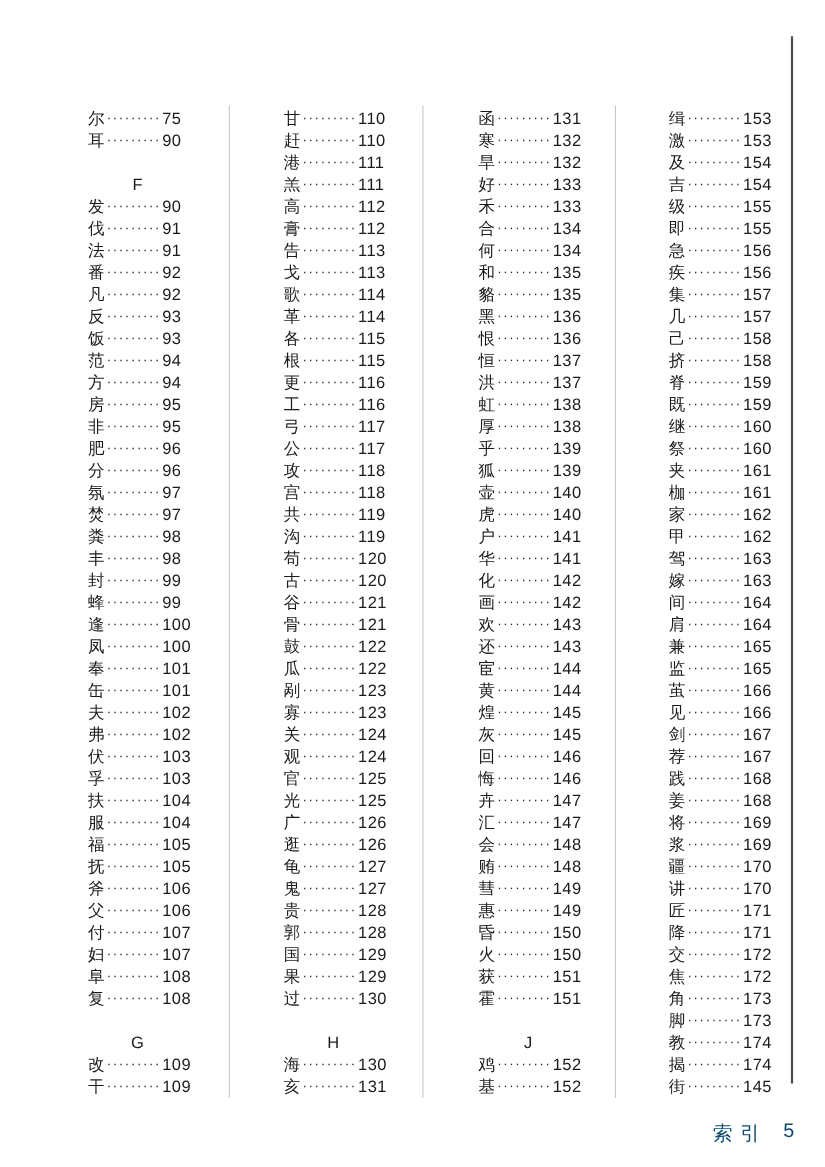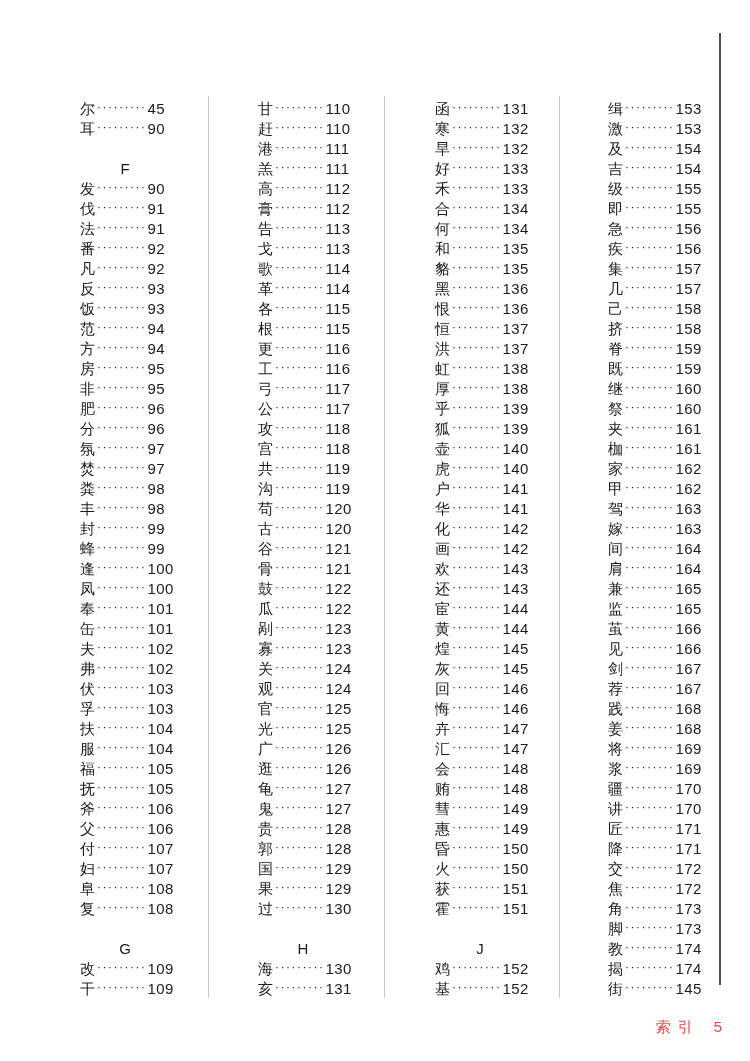--- a/index.html
+++ b/index.html
@@ -12,38 +12,38 @@
   .row{height:20px;display:flex;align-items:center;white-space:nowrap;}
   .row.header{justify-content:center;}
   .char{font-size:15px;line-height:1;}
   .dots{font-size:12px;letter-spacing:1.5px;margin:0 1px 0 2px;color:#222;position:relative;top:-1px;}
   .num{font-size:15px;letter-spacing:0.4px;}
   .hdr{font-size:15px;line-height:1;}
   .divider{position:absolute;top:96px;height:902px;width:1px;background:#c7c7c7;}
   .d1{left:208px}.d2{left:384px}.d3{left:559px}
   .edge-line{position:absolute;left:719px;top:33px;height:952px;width:2px;background:#4c4c4c;}
   .footer{position:absolute;left:0;top:1018px;width:722px;display:flex;justify-content:flex-end;
-          font-size:15px;color:#ef4444;}
+          font-size:18px;color:#0c4a6e;}
   .footer-label{letter-spacing:7px;}
   .footer-page{margin-left:14px;}
 </style>
 </head>
 <body>
 
 <div class="page">
   <div class="divider d1"></div>
   <div class="divider d2"></div>
   <div class="divider d3"></div>
   <div class="edge-line"></div>
 
   <div class="col c1">
       <div class="row entry">
     <span class="char">尔</span>
     <span class="dots">·········</span>
-    <span class="num">45</span>
+    <span class="num">75</span>
 
   </div>
       <div class="row entry">
     <span class="char">耳</span>
     <span class="dots">·········</span>
     <span class="num">90</span>
 
   </div>
       <div class="row spacer">
     

